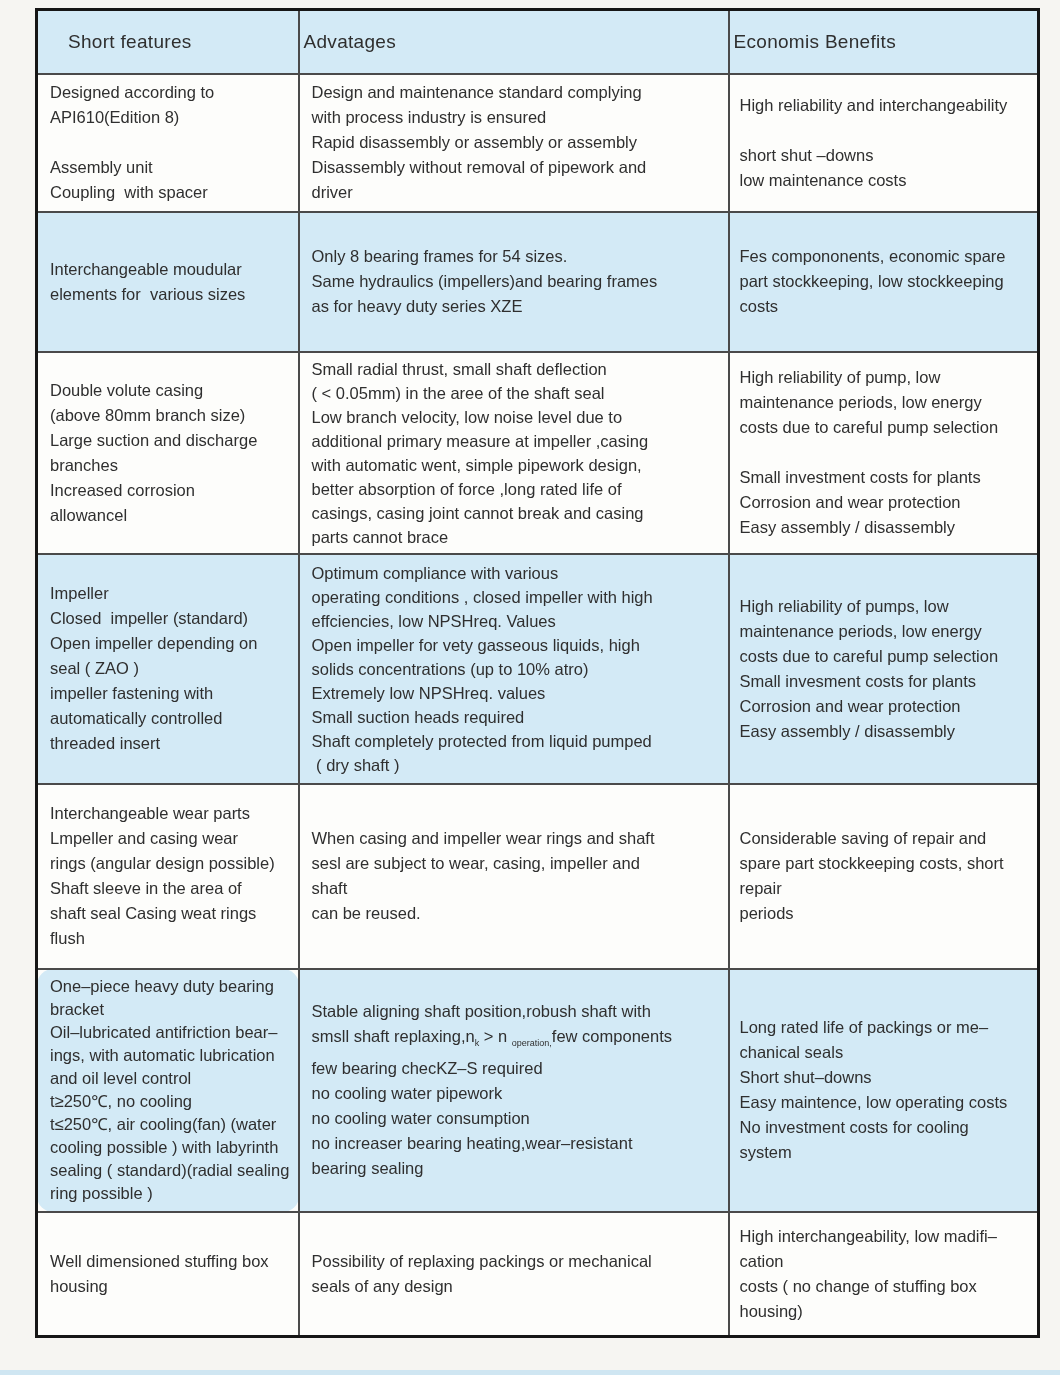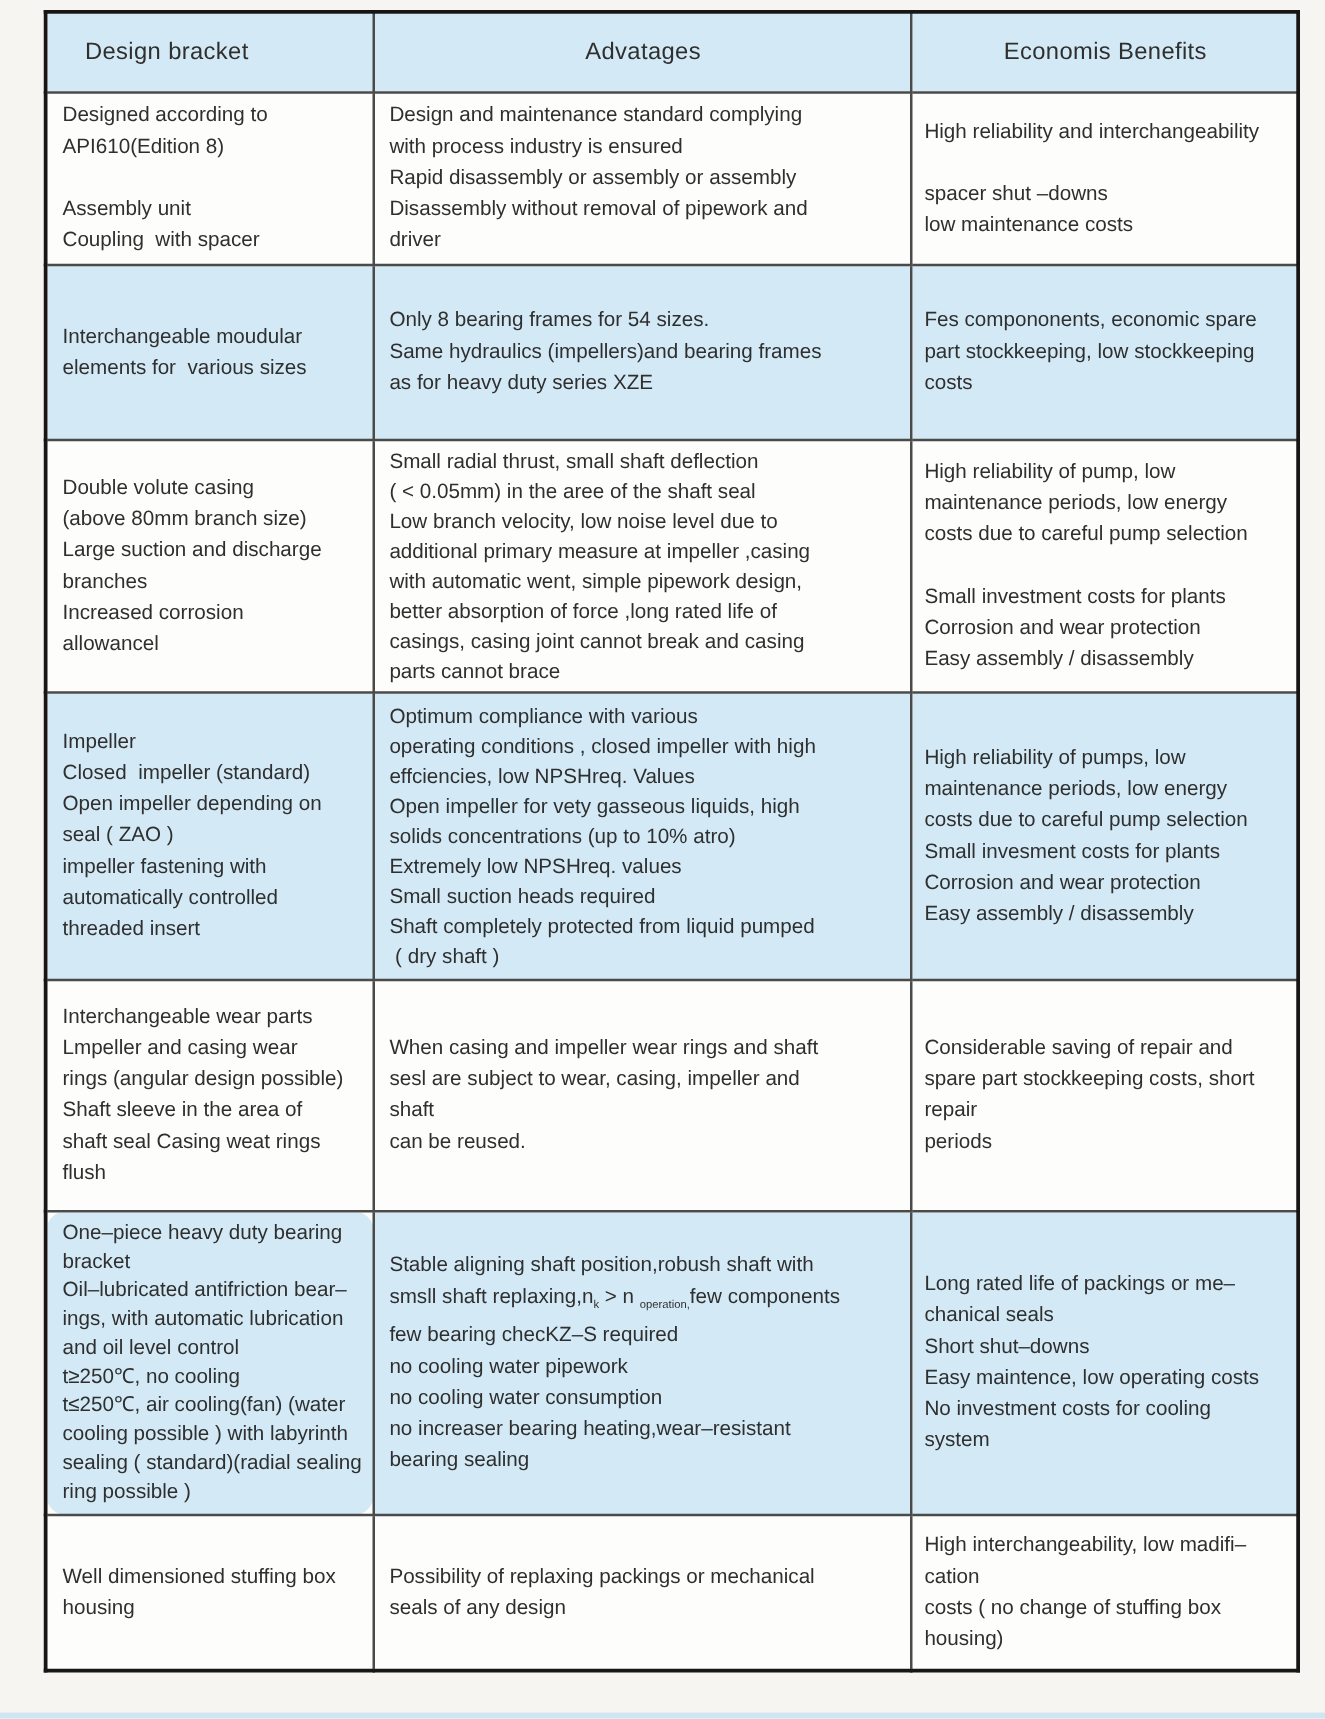--- a/index.html
+++ b/index.html
@@ -35,21 +35,21 @@
     overflow: hidden;
   }
   .spec-table th {
     font-size: 19px;
     font-weight: normal;
     letter-spacing: 0.3px;
   }
   tr.blue { background: #d3eaf6; }
   tr.white { background: #fdfdfb; }
   th.c1 { text-align: left; padding-left: 30px; }
-  th.c2, th.c3 { text-align: center; padding-left: 4px; }
+  th.c2, th.c3 { text-align: left; padding-left: 4px; }
   td.c2 { padding-left: 12px; }
   td.c3 { padding-left: 10px; padding-right: 0; }
   tr.rh  { height: 64px; }
   tr.r1  { height: 138px; }
   tr.r2  { height: 140px; }
   tr.r3  { height: 202px; }
   tr.r4  { height: 230px; }
   tr.r5  { height: 185px; }
   tr.r6  { height: 243px; }
   tr.r7  { height: 125px; }
@@ -73,39 +73,39 @@
 <body>
 
 <table class="spec-table">
   <colgroup>
     <col style="width:262px">
     <col style="width:430px">
     <col style="width:310px">
   </colgroup>
   <tbody>
     <tr class="rh blue">
-      <th class="c1">Design bracket</th>
+      <th class="c1">Short features</th>
       <th class="c2">Advatages</th>
       <th class="c3">Economis Benefits</th>
     </tr>
 
     <tr class="r1 white">
       <td class="c1">Designed according to
 API610(Edition 8)
 
 Assembly unit
 Coupling  with spacer</td>
       <td class="c2">Design and maintenance standard complying
 with process industry is ensured
 Rapid disassembly or assembly or assembly
 Disassembly without removal of pipework and
 driver</td>
       <td class="c3">High reliability and interchangeability
 
-spacer shut –downs
+short shut –downs
 low maintenance costs</td>
     </tr>
 
     <tr class="r2 blue">
       <td class="c1">Interchangeable moudular
 elements for  various sizes</td>
       <td class="c2">Only 8 bearing frames for 54 sizes.
 Same hydraulics (impellers)and bearing frames
 as for heavy duty series XZE</td>
       <td class="c3">Fes compononents, economic spare

